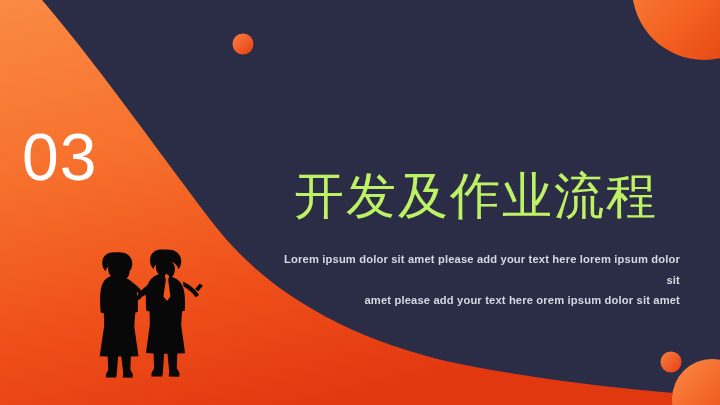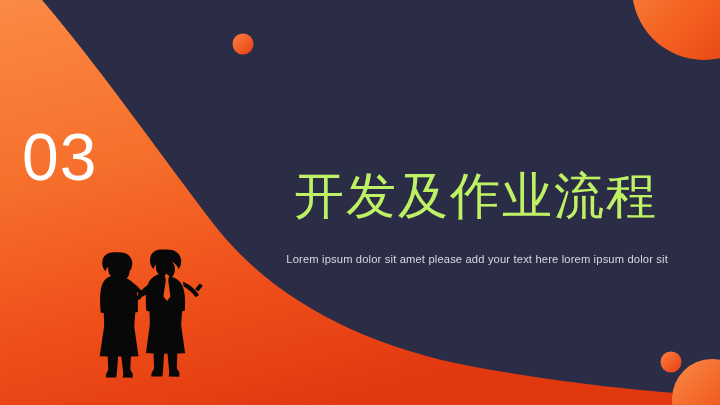--- a/index.html
+++ b/index.html
@@ -50,26 +50,26 @@
     top: 168px;
     font-size: 50px;
     font-weight: 500;
     color: #bef264;
     letter-spacing: 2px;
     line-height: 1.15;
     white-space: nowrap;
   }
   .bodytext {
     position: absolute;
-    right: 52px;
+    right: 40px;
     top: 249px;
     width: 400px;
     text-align: right;
     font-size: 11.2px;
-    font-weight: 400;
+    font-weight: 700;
     color: #d6d8e2;
     line-height: 1.85;
     letter-spacing: 0.15px;
   }
 </style>
 </head>
 <body>
 
 <div id="slide">
 
@@ -161,15 +161,16 @@
     </g>
   </svg>
 
   <div class="section-number">03</div>
 
 
   <div class="maintitle">开发及作业流程</div>
 
   <div class="bodytext">
     <div>Lorem ipsum dolor sit amet please add your text here  lorem ipsum dolor sit</div>
+    <div>amet please add your text here  orem ipsum dolor sit amet</div>
   </div>
 
 </div>
 
 </body></html>

